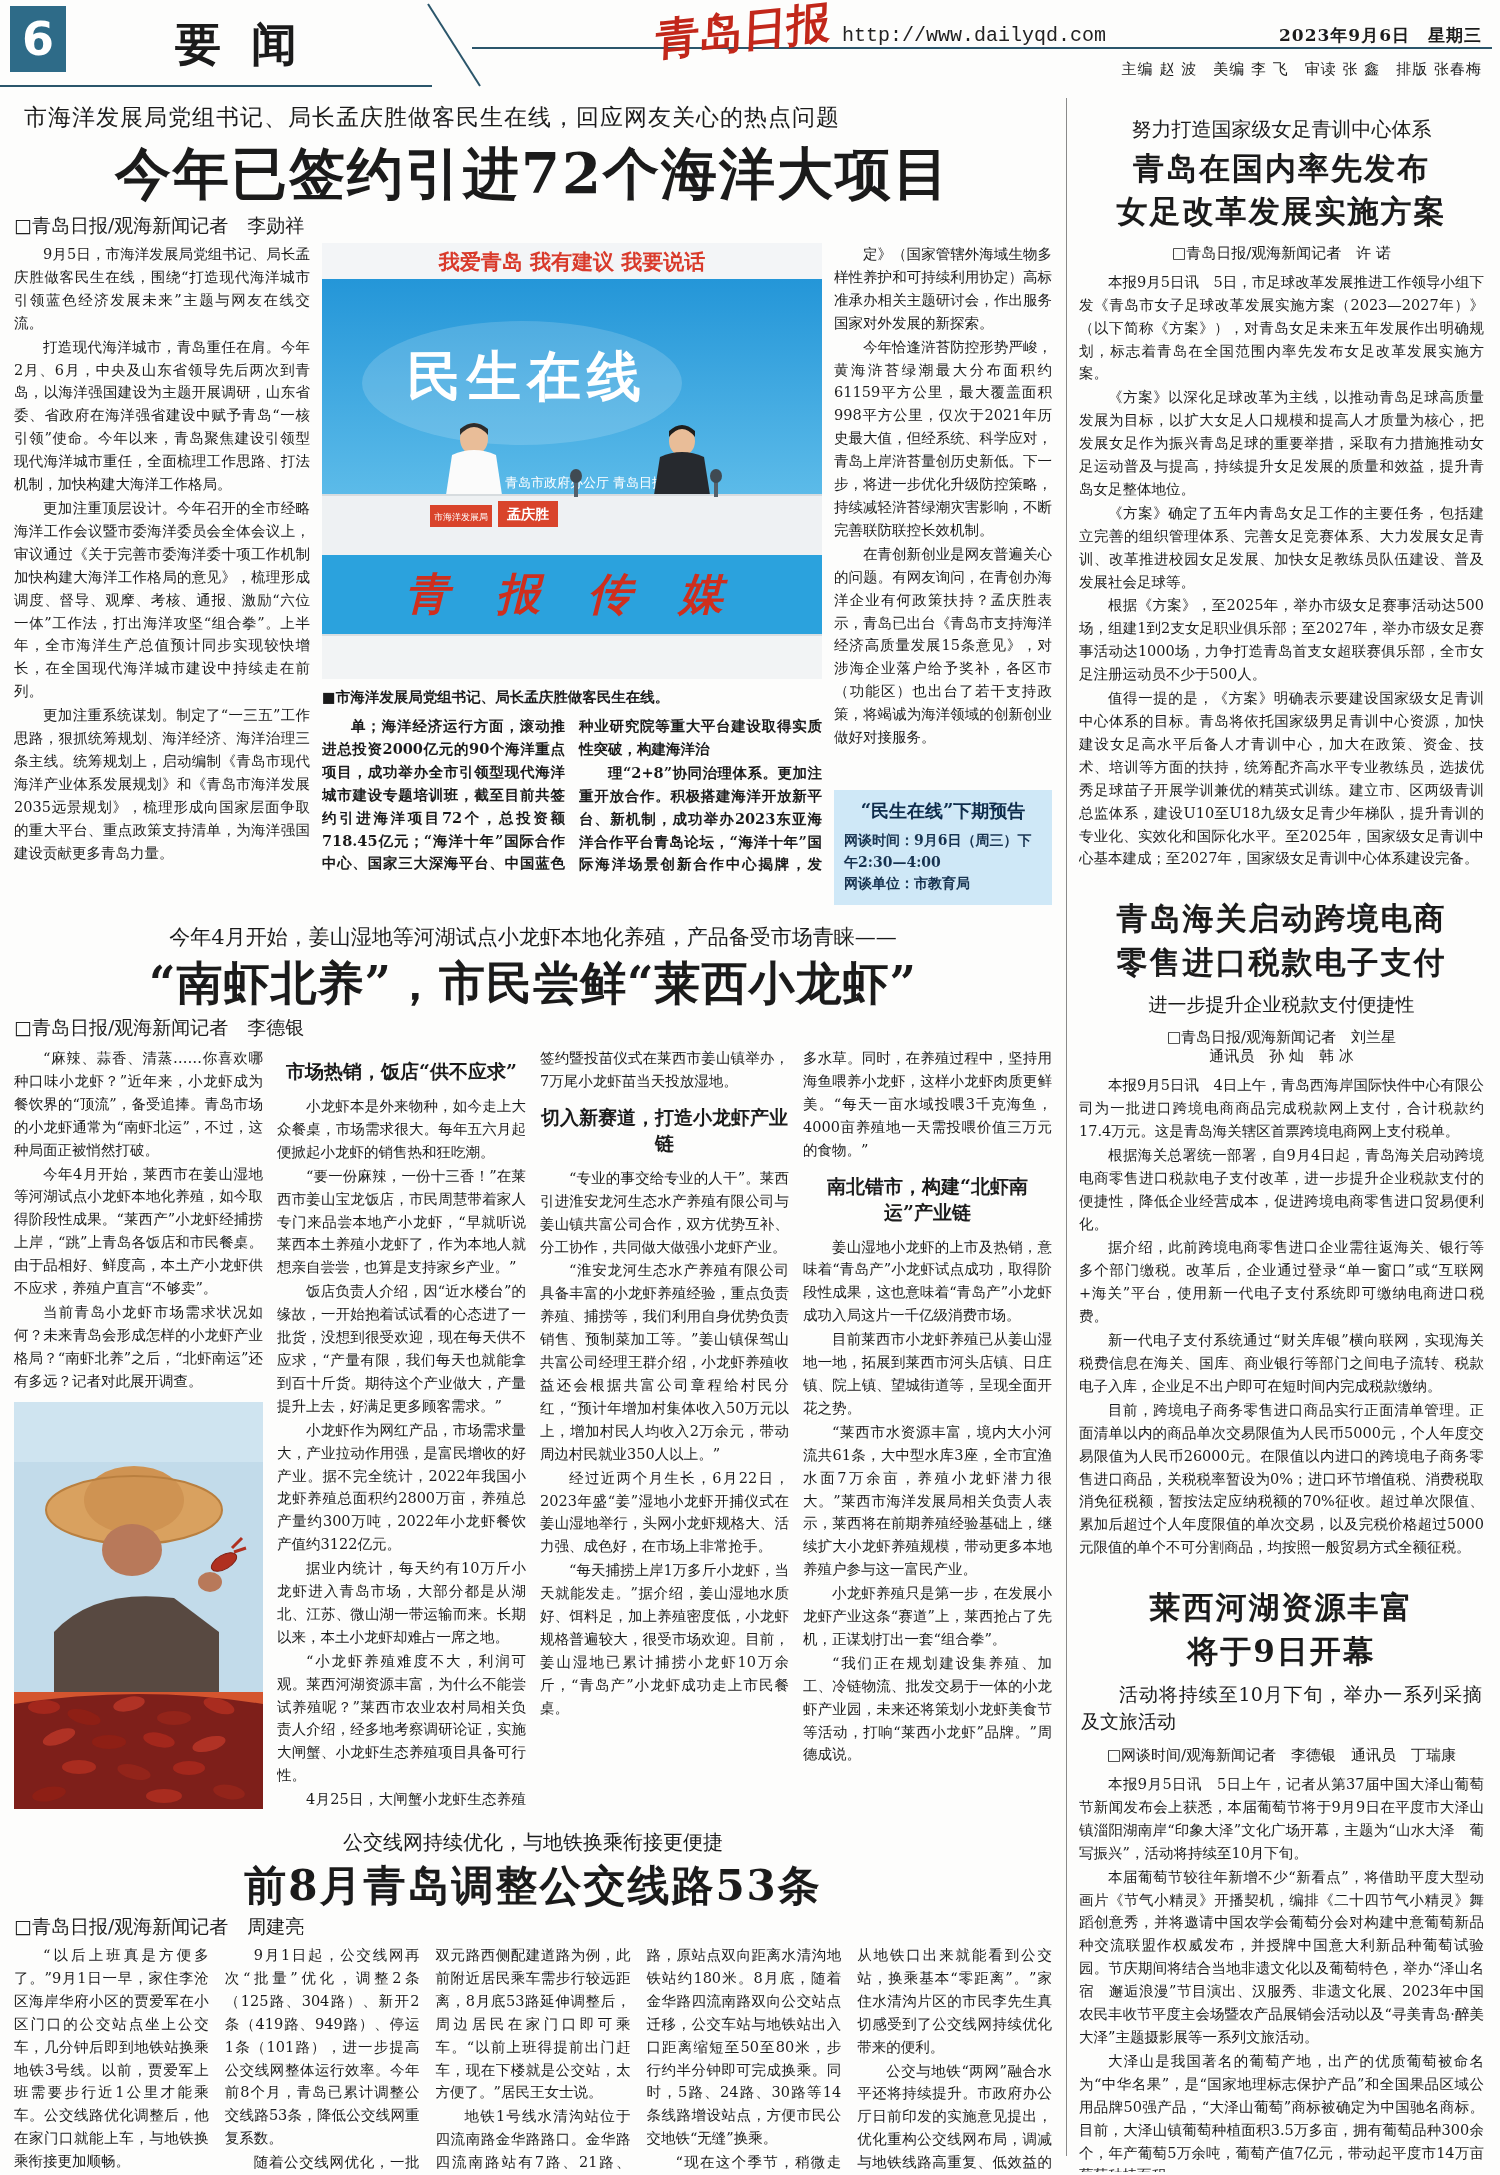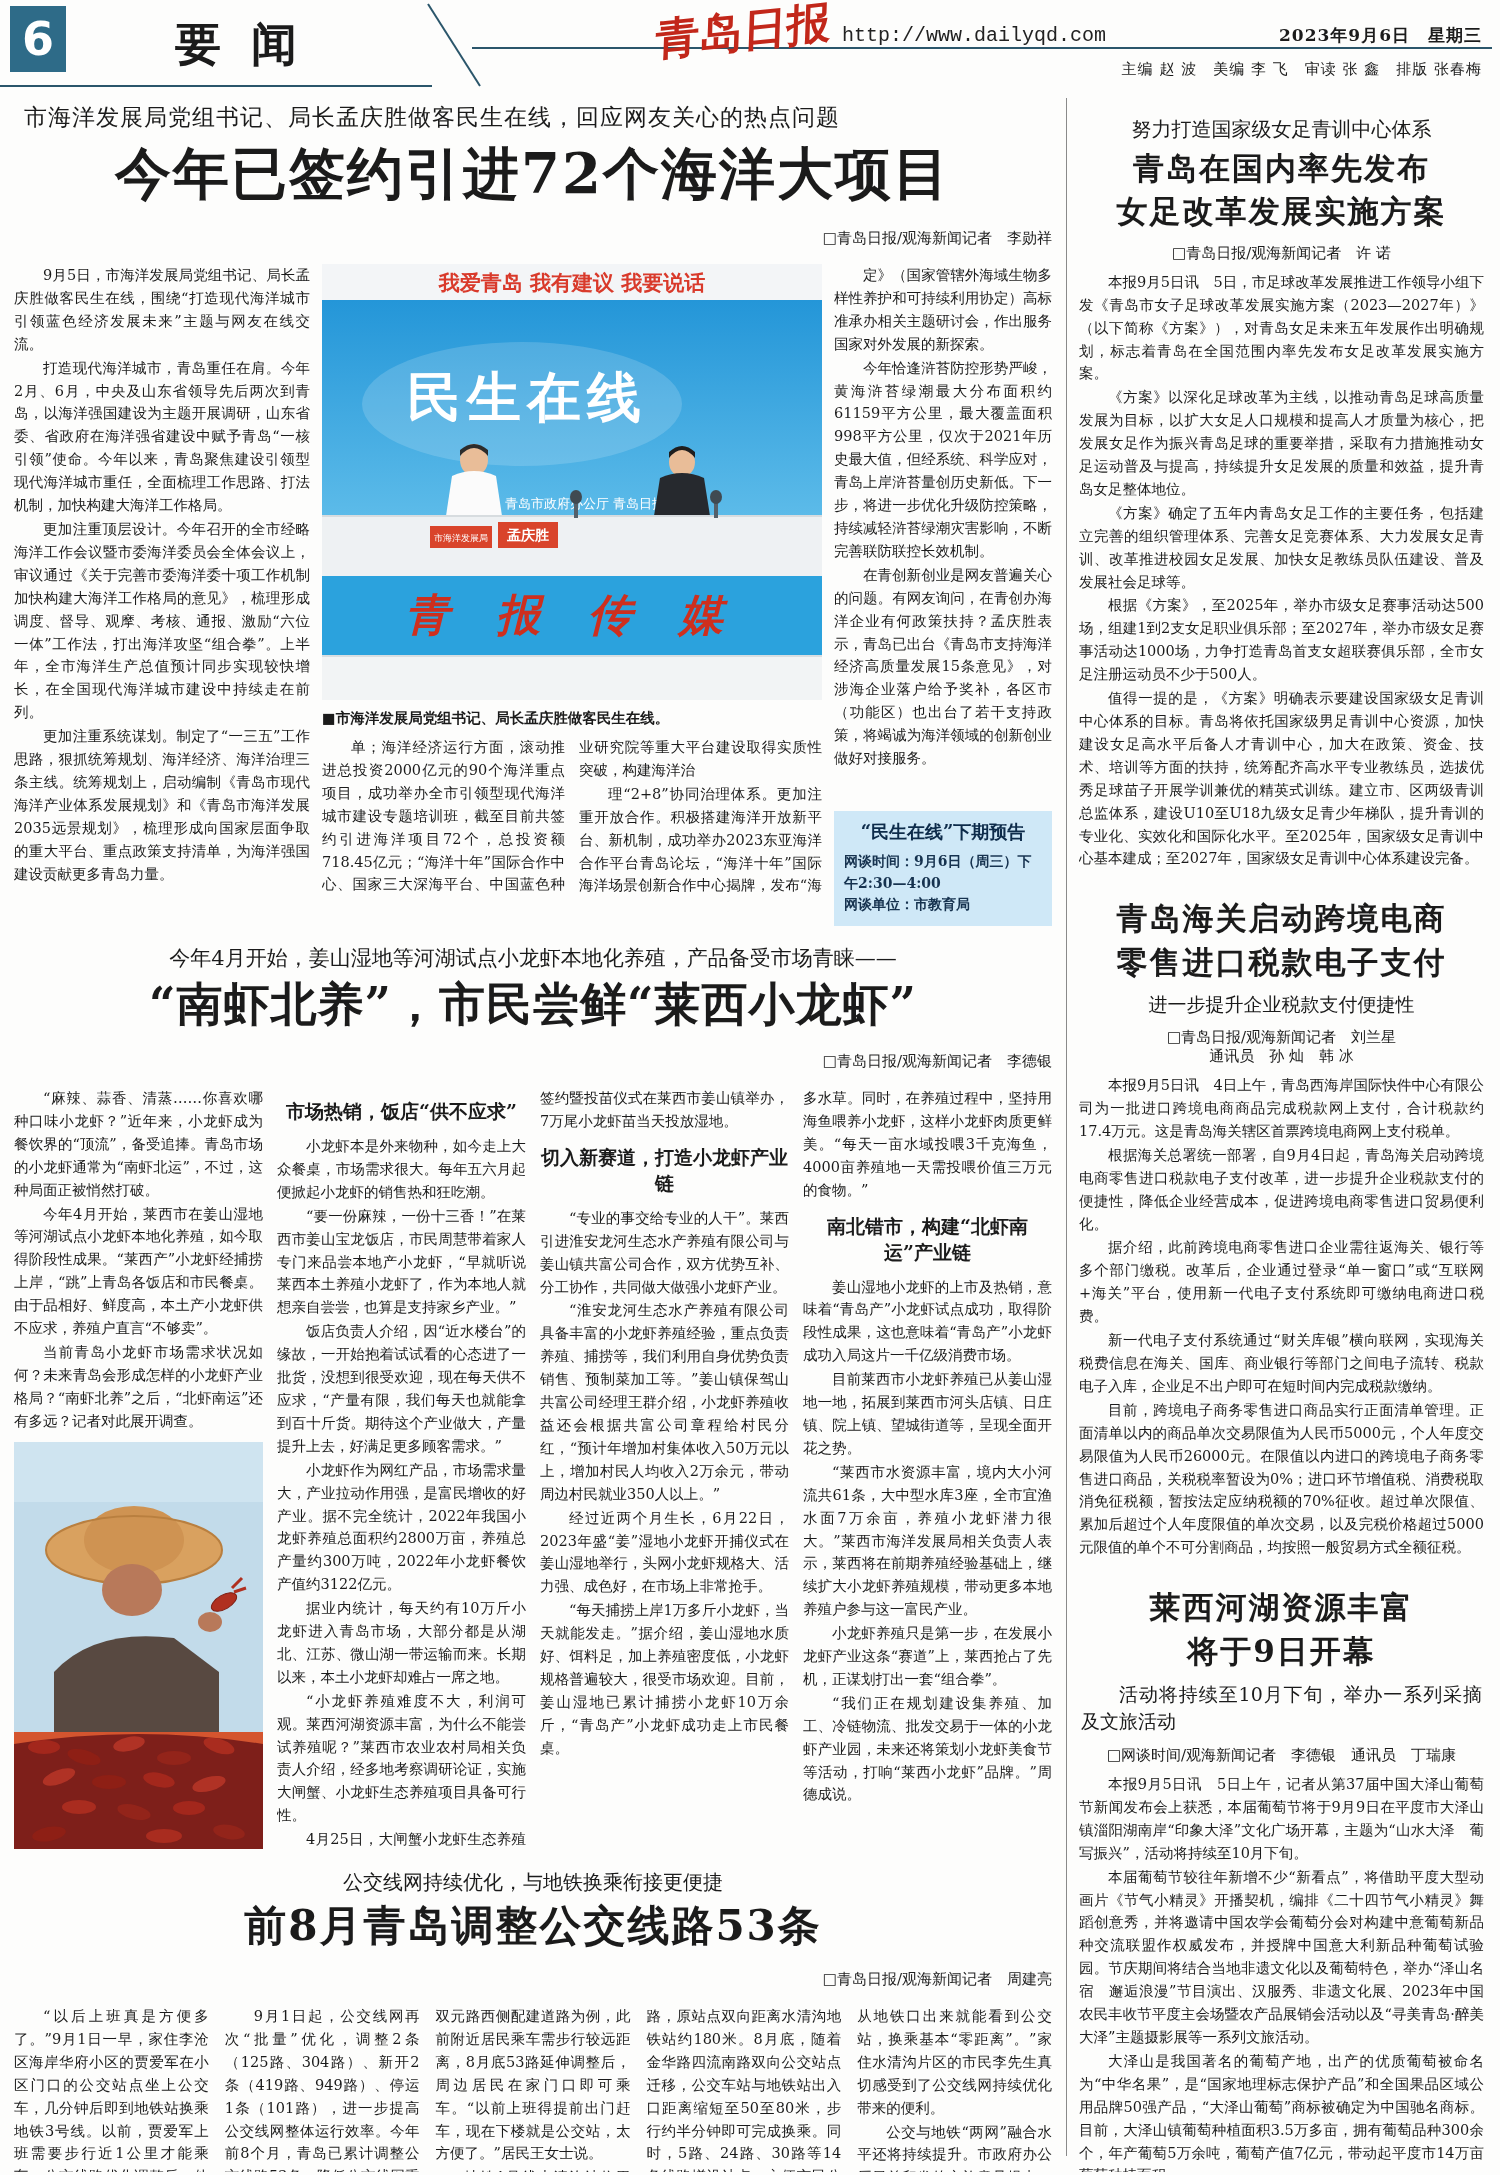--- a/index.html
+++ b/index.html
@@ -17,30 +17,30 @@
   .hdr-url{position:absolute;left:842px;top:24px;font-size:20px;color:#222;
            font-family:Liberation Mono, monospace;}
   .hdr-date{position:absolute;right:18px;top:24px;font-size:17px;font-weight:600;letter-spacing:1px;}
   .hdr-editors{position:absolute;right:18px;top:60px;font-size:15px;letter-spacing:1px;}
   
   .content{display:flex;padding:0 14px;height:2082px;overflow:hidden;}
   .main-zone{width:1038px;overflow:hidden;}
   .vdiv{width:1px;background:#8a8a8a;margin:8px 12px 16px 14px;}
   .sidebar{flex:1;overflow:hidden;padding-right:2px;}
   .para{text-indent:2em;text-align:justify;font-size:14.5px;line-height:1.58;margin:0 0 1px 0;}
-  .byline{text-align:right;font-size:15px;margin:16px 0;color:#222;}
+  .byline{text-align:left;font-size:19px;margin:0 0;color:#222;}
   
   .ocean-kicker{font-size:23px;margin:12px 0 0 10px;letter-spacing:1px;}
   .ocean-headline{font-size:56px;font-weight:900;text-align:center;letter-spacing:2px;margin:4px 0 0;}
   .ocean-body{display:flex;gap:12px;height:662px;overflow:hidden;margin-top:4px;}
   .ocean-col1{width:296px;overflow:hidden;}
   .ocean-center{width:500px;overflow:hidden;}
   .ocean-col3{width:218px;display:flex;flex-direction:column;overflow:hidden;}
   .photo-caption{font-size:14.5px;font-weight:700;margin:5px 0 8px;}
-  .ocean-cont{column-count:2;column-gap:14px;height:176px;overflow:hidden;}
+  .ocean-cont{column-count:2;column-gap:14px;height:176px;overflow:hidden;font-weight:bold;}
   .preview-box{background:#cfe8f7;padding:9px 10px 10px;margin-top:auto;}
   .preview-title{text-align:center;font-weight:900;font-size:18px;margin:0 0 7px;color:#0d2b4a;}
   .preview-line{font-size:14px;font-weight:700;line-height:1.55;color:#173least;color:#16324f;margin:0;}
   
   .cray{margin-top:18px;}
   .cray-kicker{text-align:center;font-size:21px;margin:6px 0 2px;}
   .cray-headline{text-align:center;font-size:46px;font-weight:900;letter-spacing:1px;margin:2px 0 0;}
   .cray-body{display:flex;gap:14px;height:762px;overflow:hidden;margin-top:6px;}
   .cray-col{flex:1;overflow:hidden;}
   .subhead{text-align:center;font-weight:900;font-size:19px;margin:12px 0 10px;}

